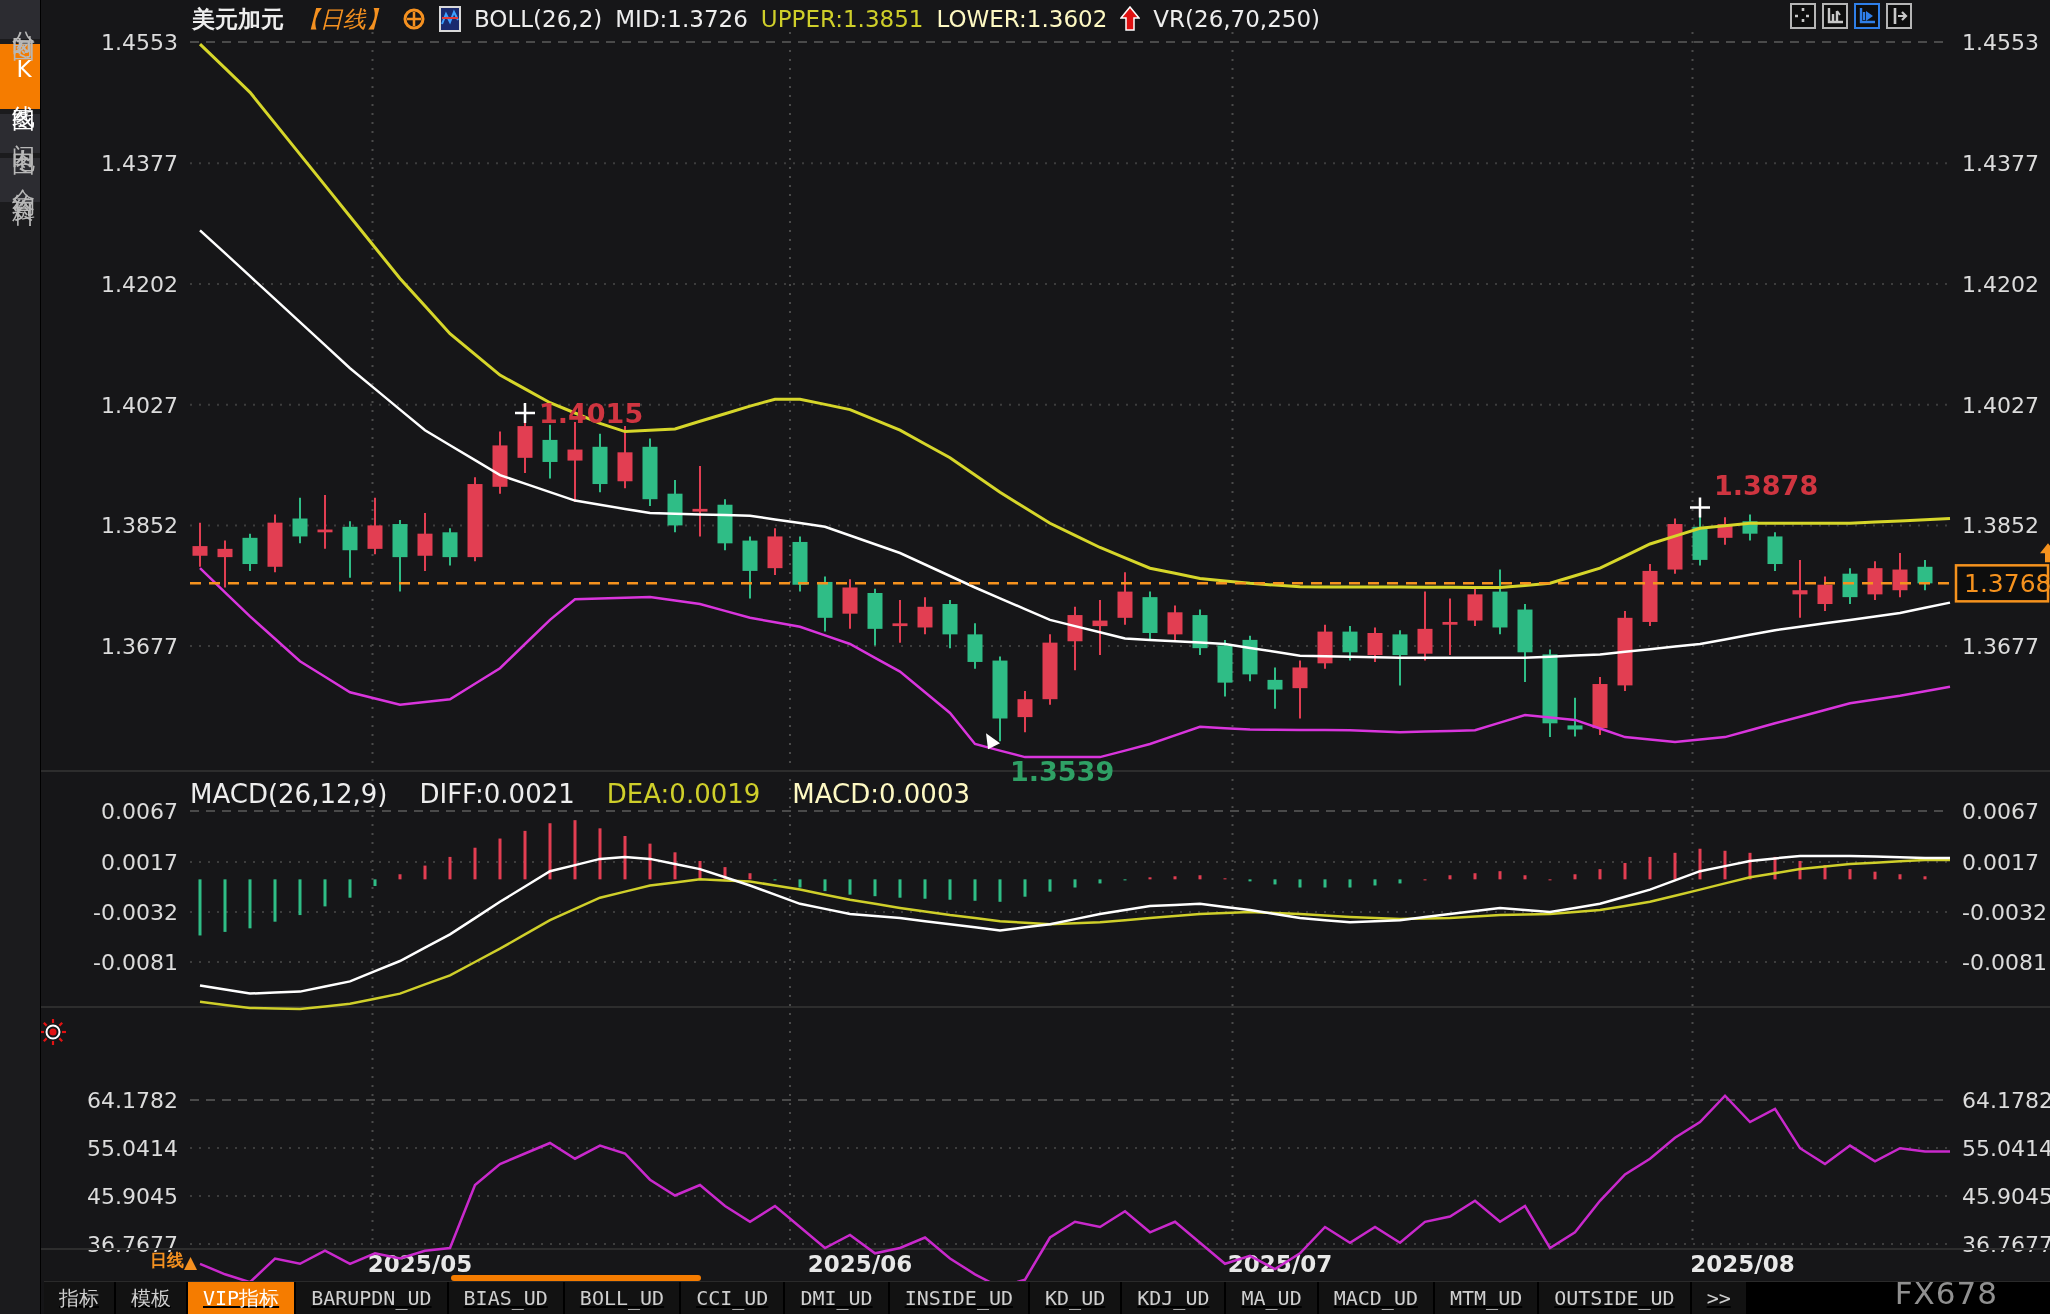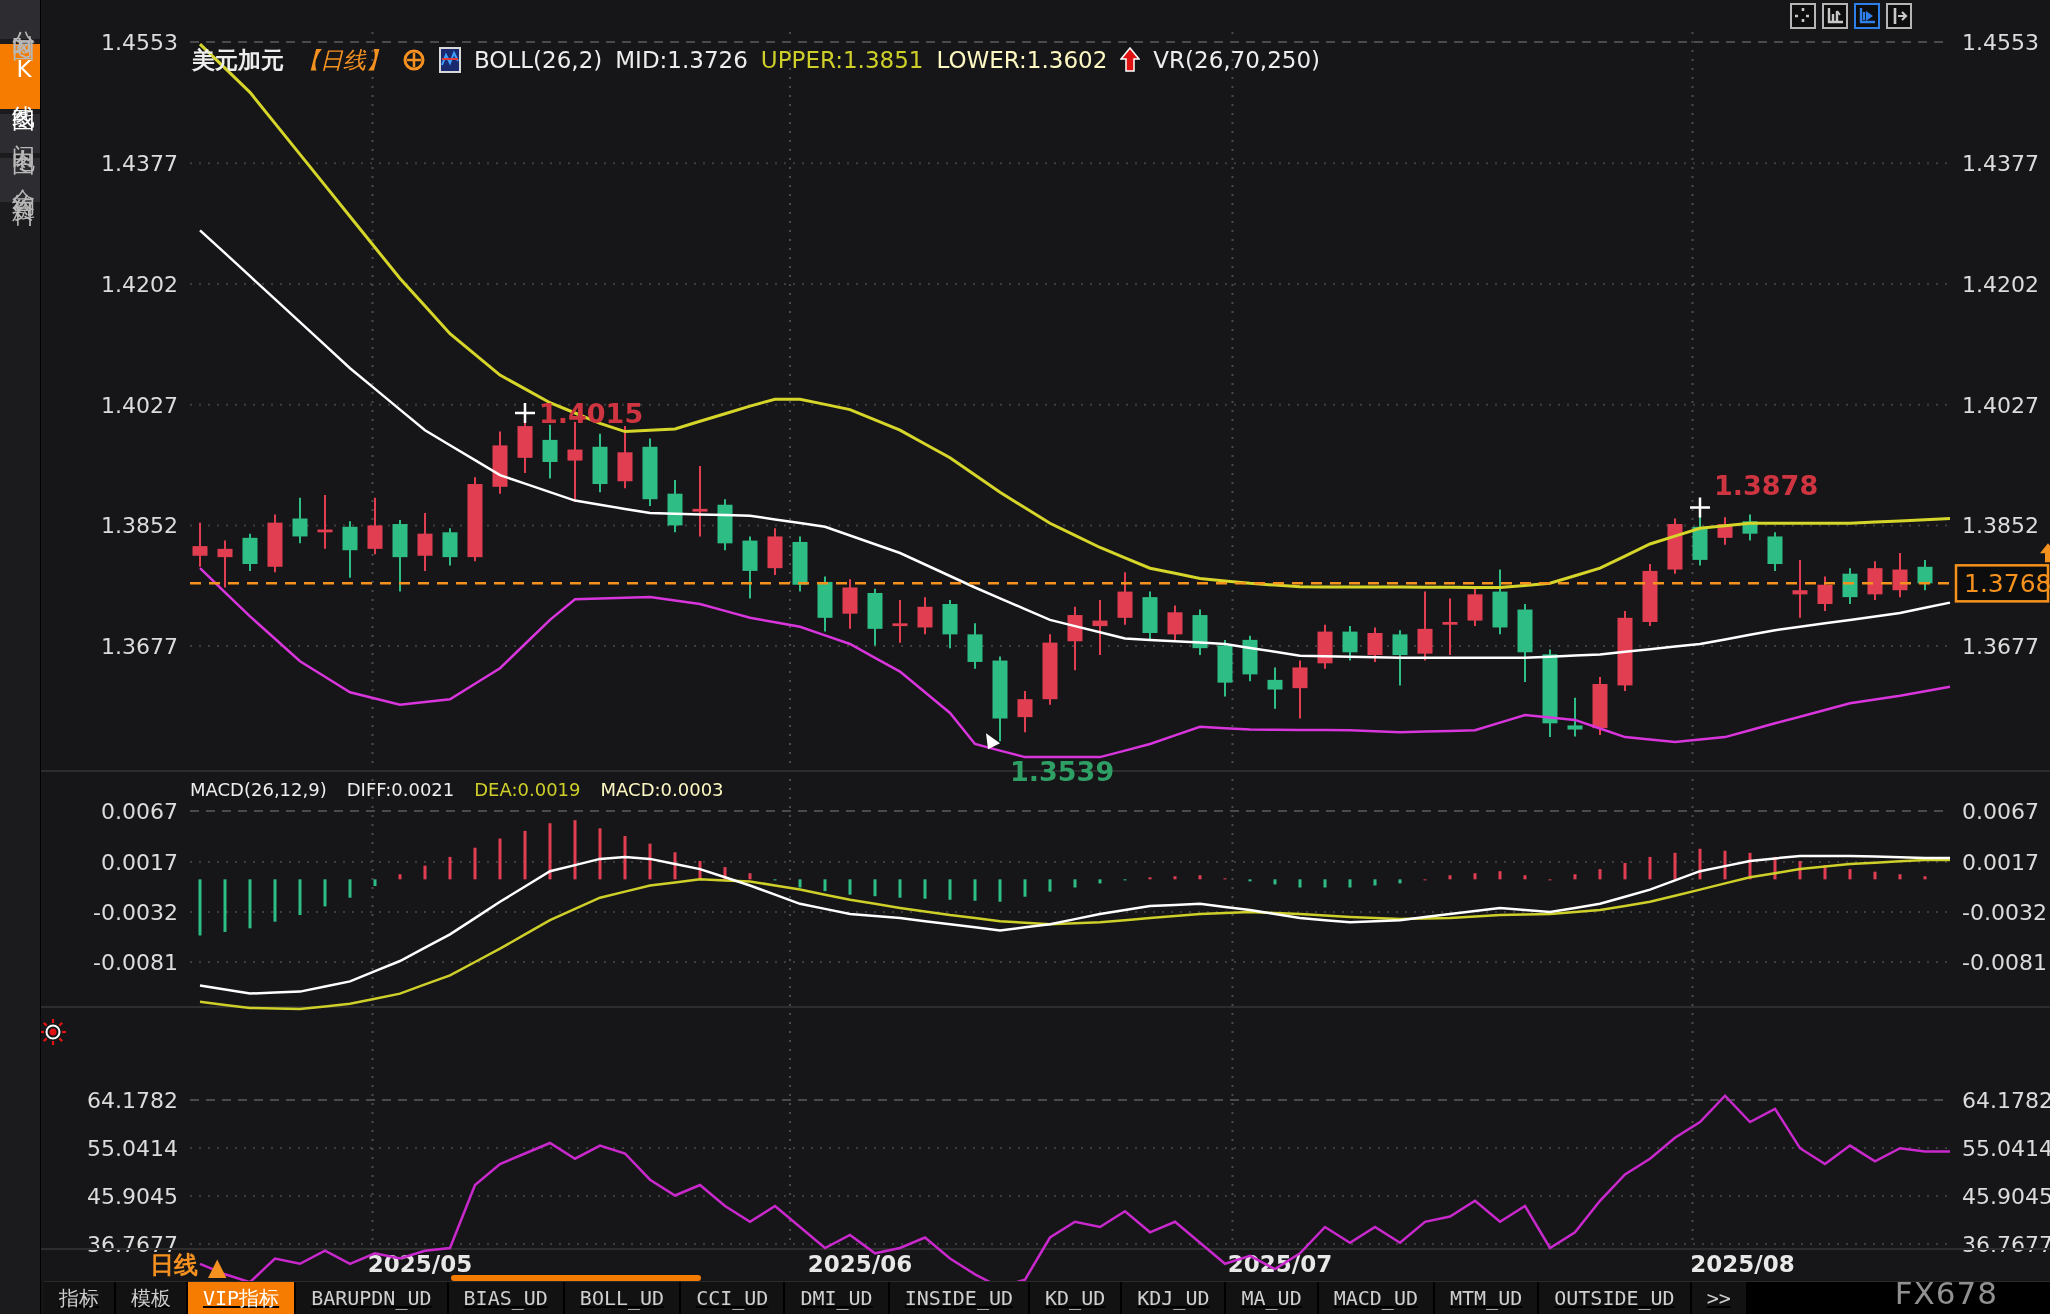--- a/index.html
+++ b/index.html
@@ -22,41 +22,41 @@
     color:#b8b8b8;font-size:23px;background:#2c2c31;cursor:pointer;
   }
   .side-tab.active{background:#f57c00;color:#ffffff;}
   
   .chart-wrap{position:absolute;left:40px;top:0;width:2010px;height:1282px;background:#161618;}
   svg text{font-family:"DejaVu Sans","Liberation Sans",sans-serif;}
   
   .header{
     position:absolute;left:152px;top:4px;height:30px;z-index:4;
     display:flex;align-items:center;gap:13px;
-    font-size:23px;white-space:nowrap;margin-top:41px;
+    font-size:23px;white-space:nowrap;
   }
   .c-white{color:#ededed;} .c-orange{color:#f59120;font-style:italic;}
   .c-yellow{color:#cfcf2a;} .c-mag{color:#fef9c3;}
   .hicon{display:flex;align-items:center;}
   
   .icon-boxes{position:absolute;left:1750px;top:3px;display:flex;gap:6px;z-index:4;}
   .ibox{
     width:26px;height:26px;box-sizing:border-box;border:2px solid #b5b5b5;
     background:#0d0d0d;display:flex;align-items:center;justify-content:center;cursor:pointer;
   }
   .ibox.active{border-color:#2f7fe8;}
   
   .panel-row{
-    position:absolute;left:150px;z-index:4;display:flex;gap:20px;
-    font-size:18px;white-space:nowrap;
+    position:absolute;left:150px;z-index:4;display:flex;gap:32px;
+    font-size:26px;white-space:nowrap;
   }
   
   .period-pill{
     position:absolute;left:110px;top:1249px;z-index:4;
-    color:#f59120;font-size:24px;font-weight:bold;display:flex;gap:10px;align-items:flex-end;
+    color:#f59120;font-size:17px;font-weight:bold;display:flex;align-items:flex-end;
   }
   .hscroll{
     position:absolute;left:411px;top:1275px;width:250px;height:6px;
     background:#f57c00;border-radius:3px;z-index:4;cursor:pointer;
   }
   
   .toolbar{
     position:absolute;left:44px;bottom:0;width:2010px;height:32px;
     background:#000000;border-top:1px solid #2a2a2a;
     display:flex;align-items:stretch;z-index:5;text-decoration:underline;

